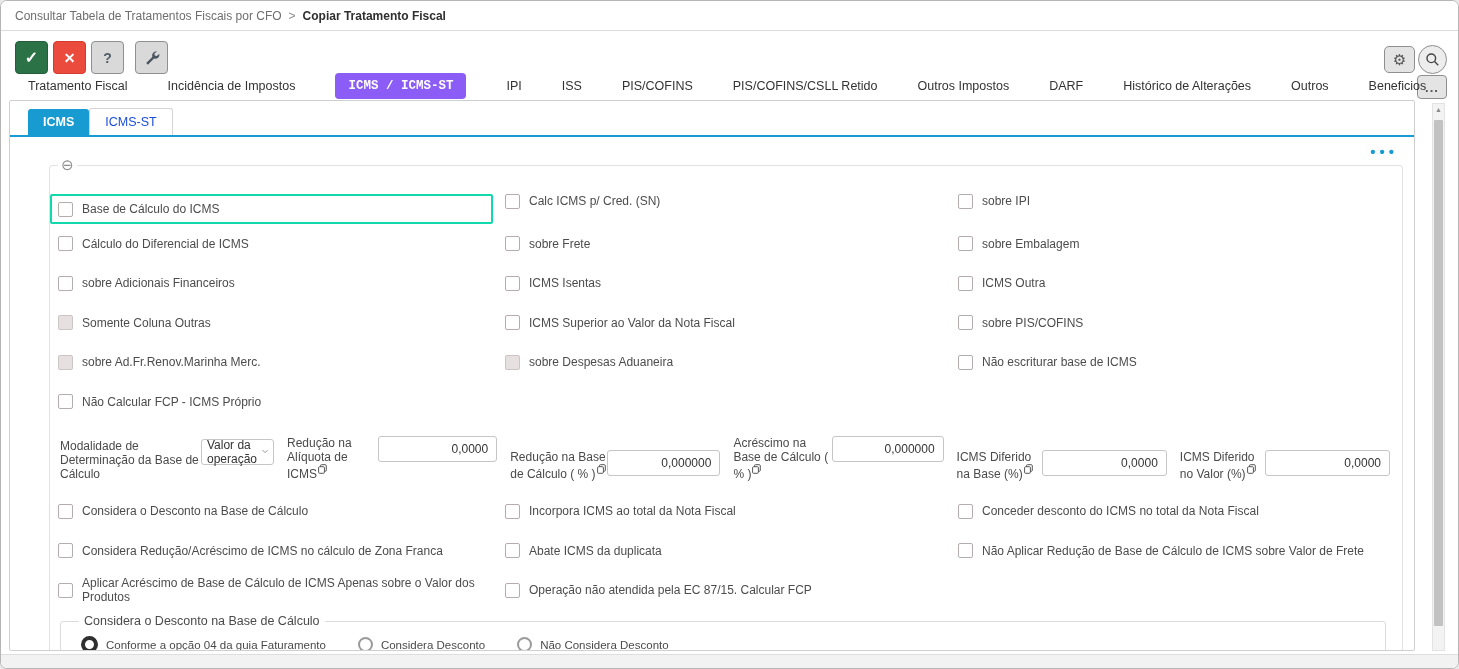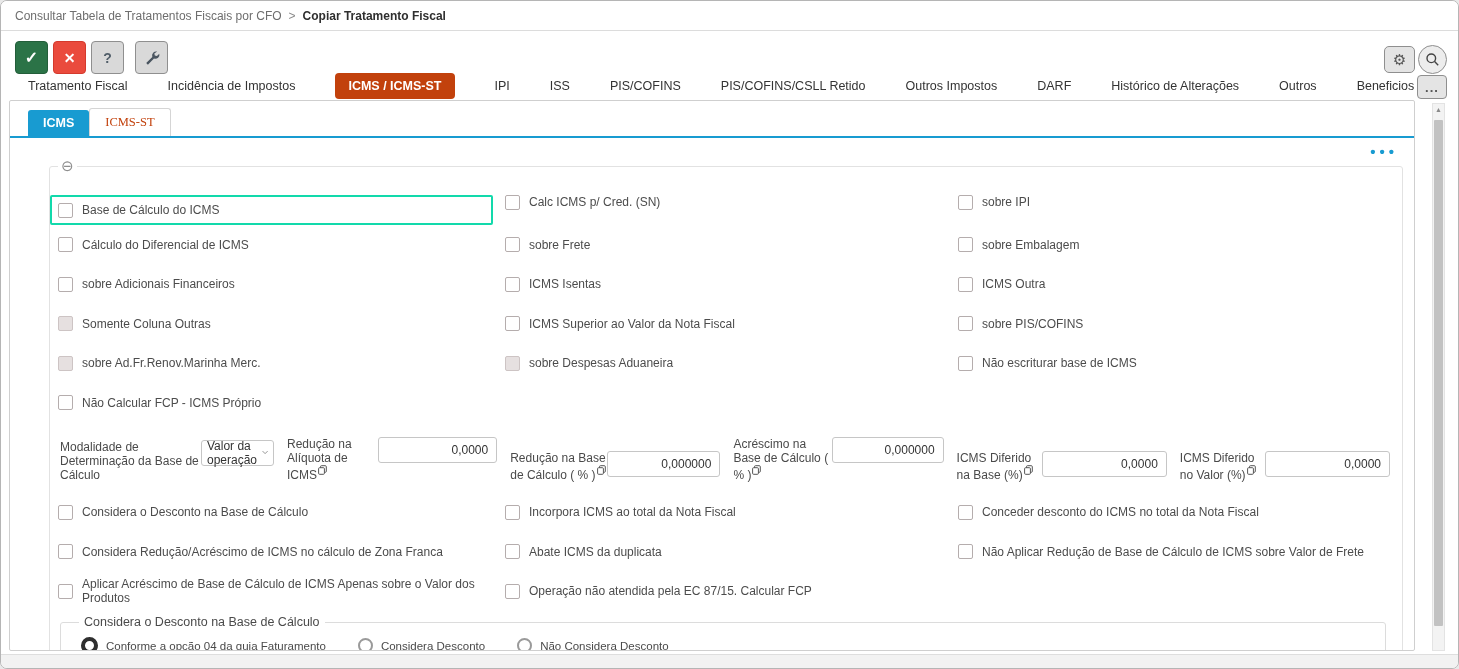--- a/index.html
+++ b/index.html
@@ -22,27 +22,27 @@
   .btn-gray    { background:#d9d9d9; border:1px solid #8f8f8f; color:#515e69; font-size:14px; font-weight:bold; }
   .btn-gray.spaced { margin-left:6px; }
   
   .tr-controls { position:absolute; top:44px; right:11px; display:flex; align-items:center; gap:3px; }
   .gear-btn { width:31px; height:27px; border:1px solid #8f8f8f; border-radius:5px; background:#e4e4e4; display:flex; align-items:center; justify-content:center; font-size:15px; color:#555; cursor:pointer; }
   .search-btn { width:29px; height:29px; border:1px solid #8f8f8f; border-radius:50%; background:#ededed; display:flex; align-items:center; justify-content:center; cursor:pointer; }
   .more-btn { position:absolute; top:74px; right:11px; width:30px; height:24px; border:1px solid #8f8f8f; border-radius:4px; background:#e4e4e4; display:flex; align-items:center; justify-content:center; font-size:13px; font-weight:bold; color:#555; letter-spacing:1px; cursor:pointer; }
   
   .tabbar { position:absolute; top:71px; left:27px; right:70px; height:27px; display:flex; align-items:center; gap:40px; font-size:12.5px; color:#333; white-space:nowrap; }
   .tab { cursor:pointer; }
-  .tab.active { background:#c2410c; color:#fff; font-weight:bold; padding:6px 13px; border-radius:4px; }
+  .tab.active { background:#8b5cf6; color:#fff; font-weight:bold; padding:6px 13px; border-radius:4px;font-family:Liberation Mono, monospace; }
   
   .panel { position:absolute; top:99px; left:8px; width:1406px; bottom:17px; border:1px solid #cfcfcf; border-radius:2px; background:#fff; overflow:hidden; }
   .subtabs { display:flex; padding:7px 0 0 18px; align-items:flex-end; }
   .subtab { padding:6px 15px; font-size:12.5px; border-radius:3px 3px 0 0; cursor:pointer; }
   .subtab.active { background:#189bd1; color:#fff; font-weight:bold; }
-  .subtab.inactive { background:#fff; color:#c2410c; border:1px solid #d5d5d5; border-bottom:none;font-family:Liberation Serif, serif; }
+  .subtab.inactive { background:#fff; color:#1d4ed8; border:1px solid #d5d5d5; border-bottom:none; }
   .subtab-line { height:2px; background:#189bd1; }
   .panel-dots { position:absolute; top:42px; right:16px; color:#189bd1; font-size:15px; font-weight:bold; letter-spacing:4px; cursor:pointer; }
   
   .groupbox { position:relative; margin:28px 11px 0 39px; border:1px solid #e2e2e2; border-radius:3px; height:560px; padding:12px 10px 0 8px; }
   .collapse-ic { position:absolute; top:-10px; left:8px; background:#fff; padding:0 3px; font-size:15px; color:#8e8e8e; line-height:1.2; cursor:pointer; }
   
   .cbgrid { display:grid; grid-template-columns:447px 453px 1fr; }
   .cell { display:flex; align-items:center; gap:9px; min-height:39.5px; font-size:12px; color:#4c4c4c; cursor:pointer; }
   .cb { width:15px; height:15px; border:1px solid #b5adad; border-radius:2px; background:#fff; flex:none; }
   .cell.disabled .cb { background:#e6e0e0; border-color:#cdc4c4; }

